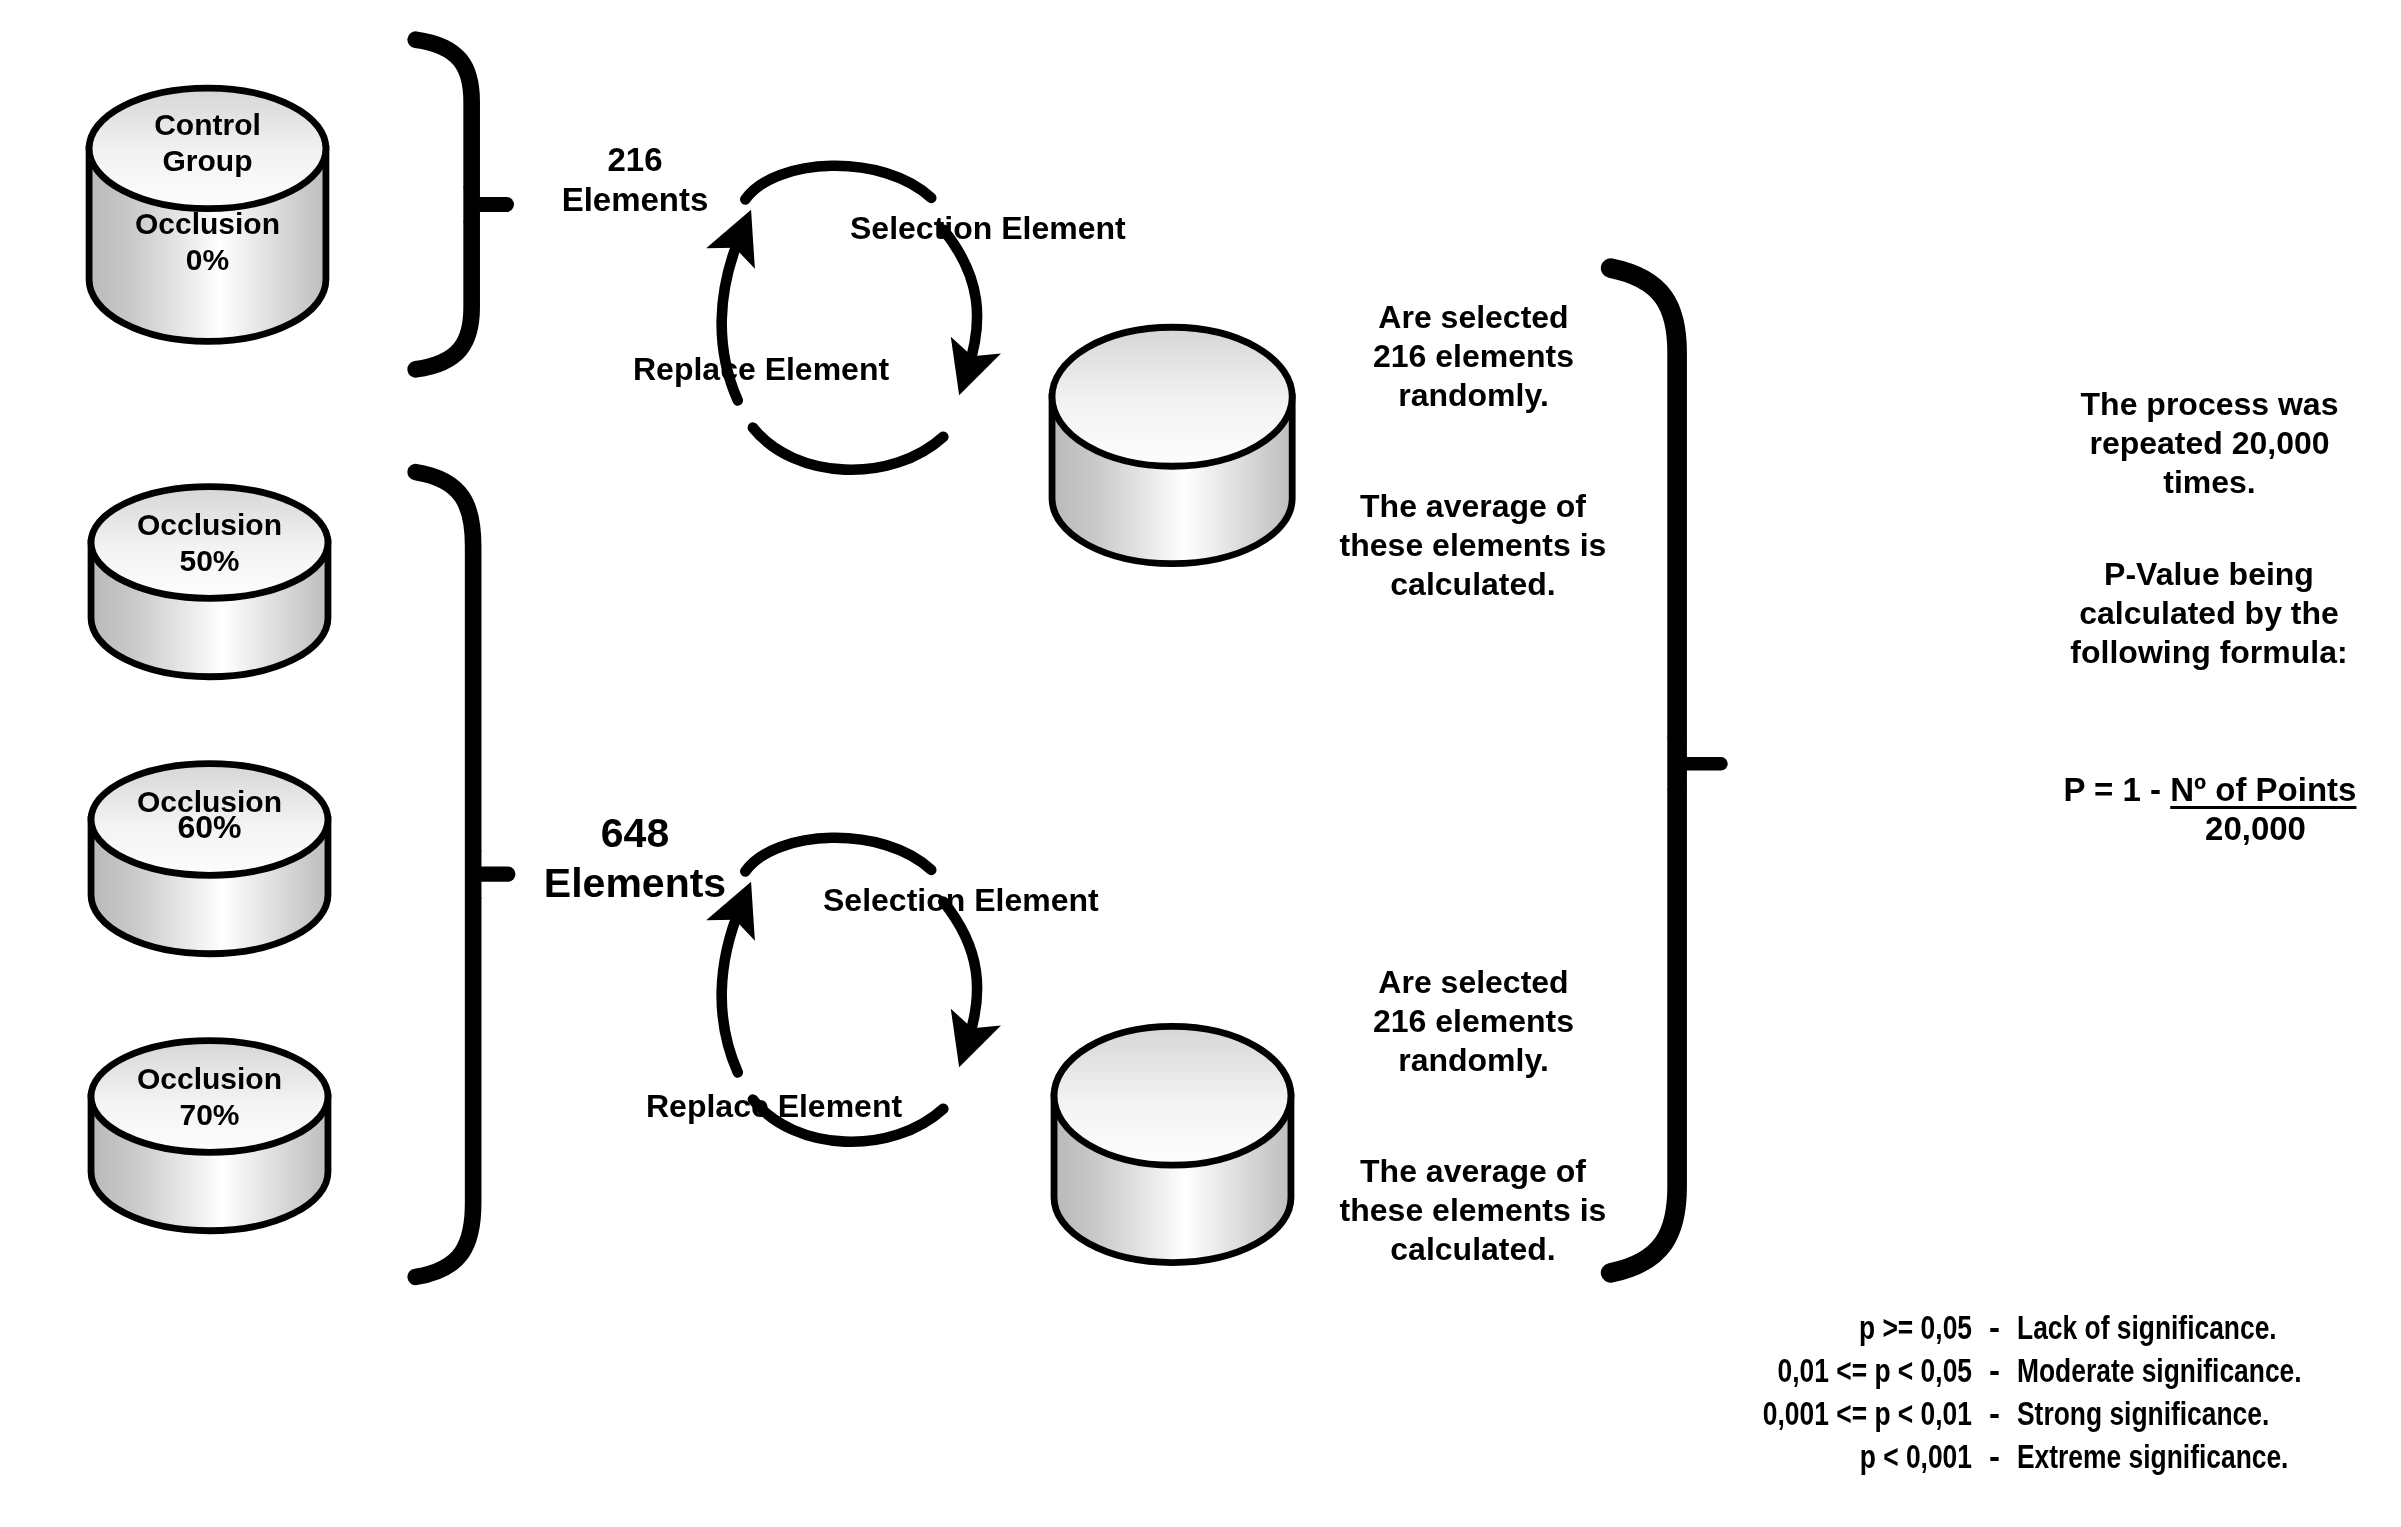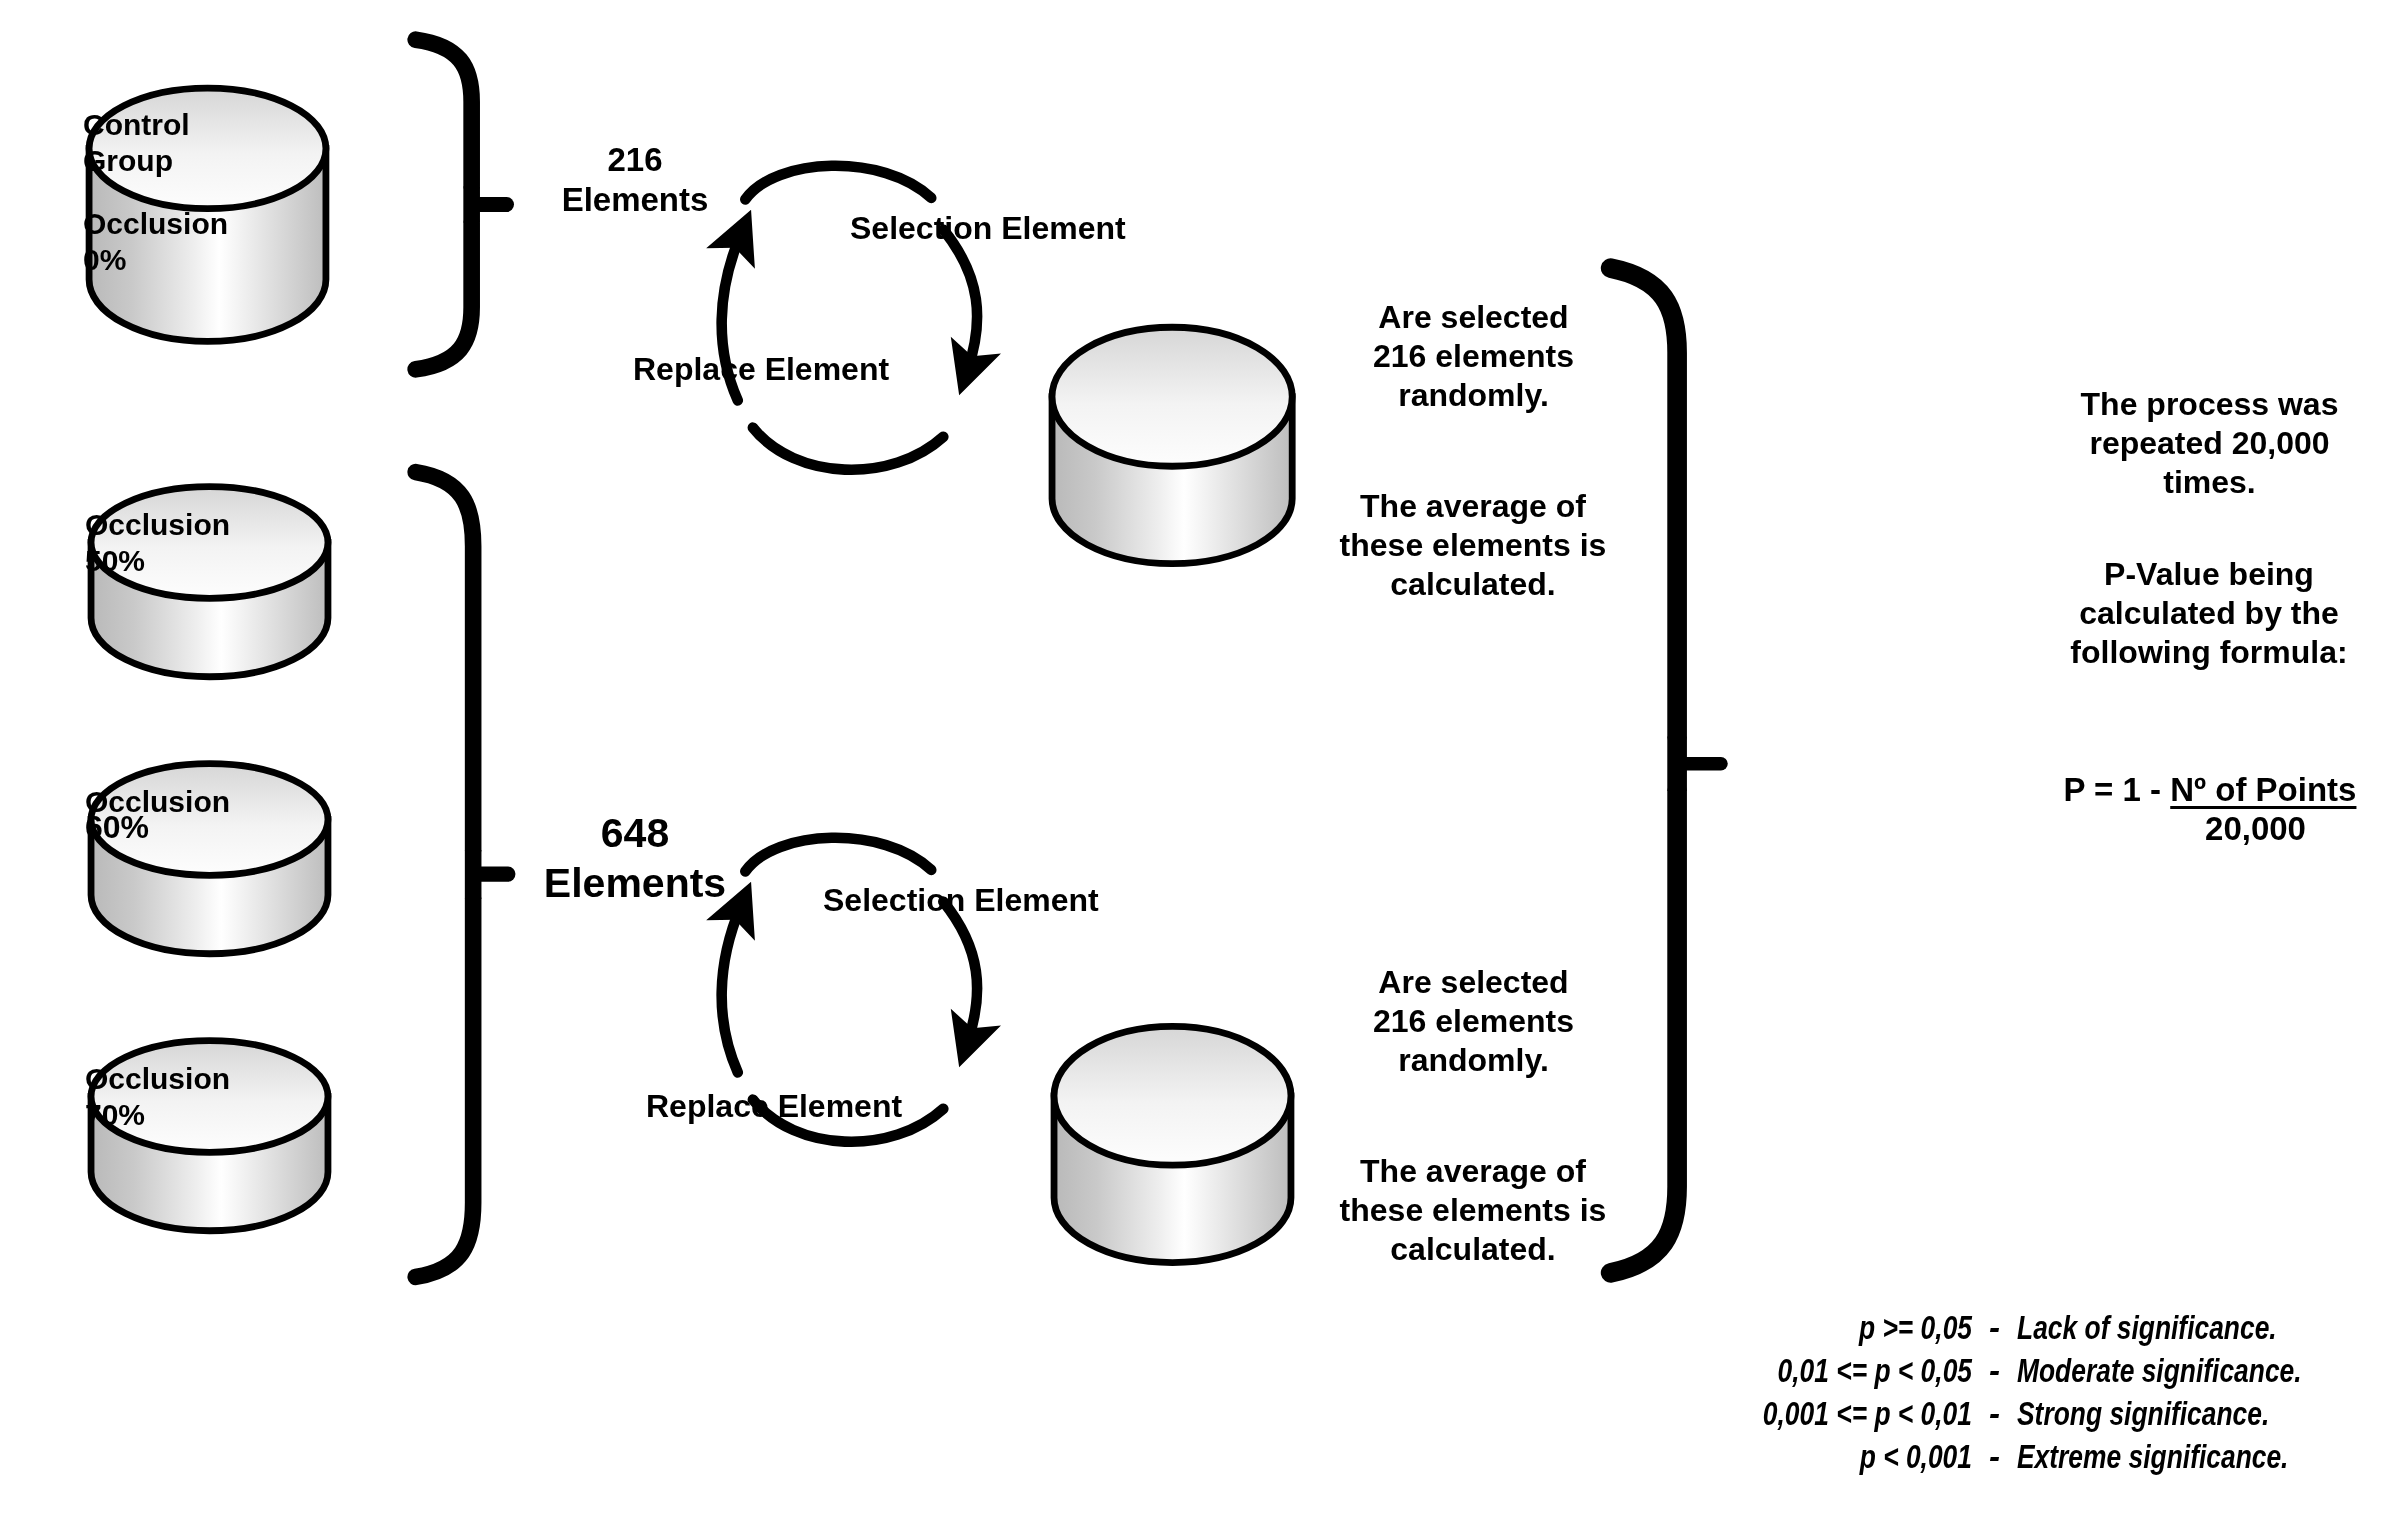--- a/index.html
+++ b/index.html
@@ -21,20 +21,21 @@
 
   
   .cyl {
     position: absolute;
   }
   .cyl svg { display: block; overflow: visible; }
   .cyl-label {
     position: absolute;
     left: 0;
     width: 100%;
+    text-align: center;
     font-weight: bold;
     line-height: 1.15;
     pointer-events: none;
     white-space: pre-line;
   }
 
   
   .tblock {
     position: absolute;
     font-weight: bold;
@@ -267,21 +268,21 @@
   <div class="tblock" style="left:2043px; top:555px; width:332px; font-size:32px;">P-Value being
 calculated by the
 following formula:</div>
 
   <div id="formula" style="left:2040px; top:771px; width:340px; font-size:33px;">
     <span>P = 1 - </span><span class="frac-num">Nº of Points</span>
     <span class="frac-den">20,000</span>
   </div>
 
 
-  <div id="sig-table" style="left:1579px; top:1307px; font-size:33px;font-style:italic;">
+  <div id="sig-table" style="left:1579px; top:1307px; font-size:33px;">
     <div class="row">
       <span class="cond-col">p &gt;= 0,05</span>
       <span class="dash-col">-</span>
       <span class="desc-col">Lack of significance.</span>
     </div>
     <div class="row">
       <span class="cond-col">0,01 &lt;= p &lt; 0,05</span>
       <span class="dash-col">-</span>
       <span class="desc-col">Moderate significance.</span>
     </div>

